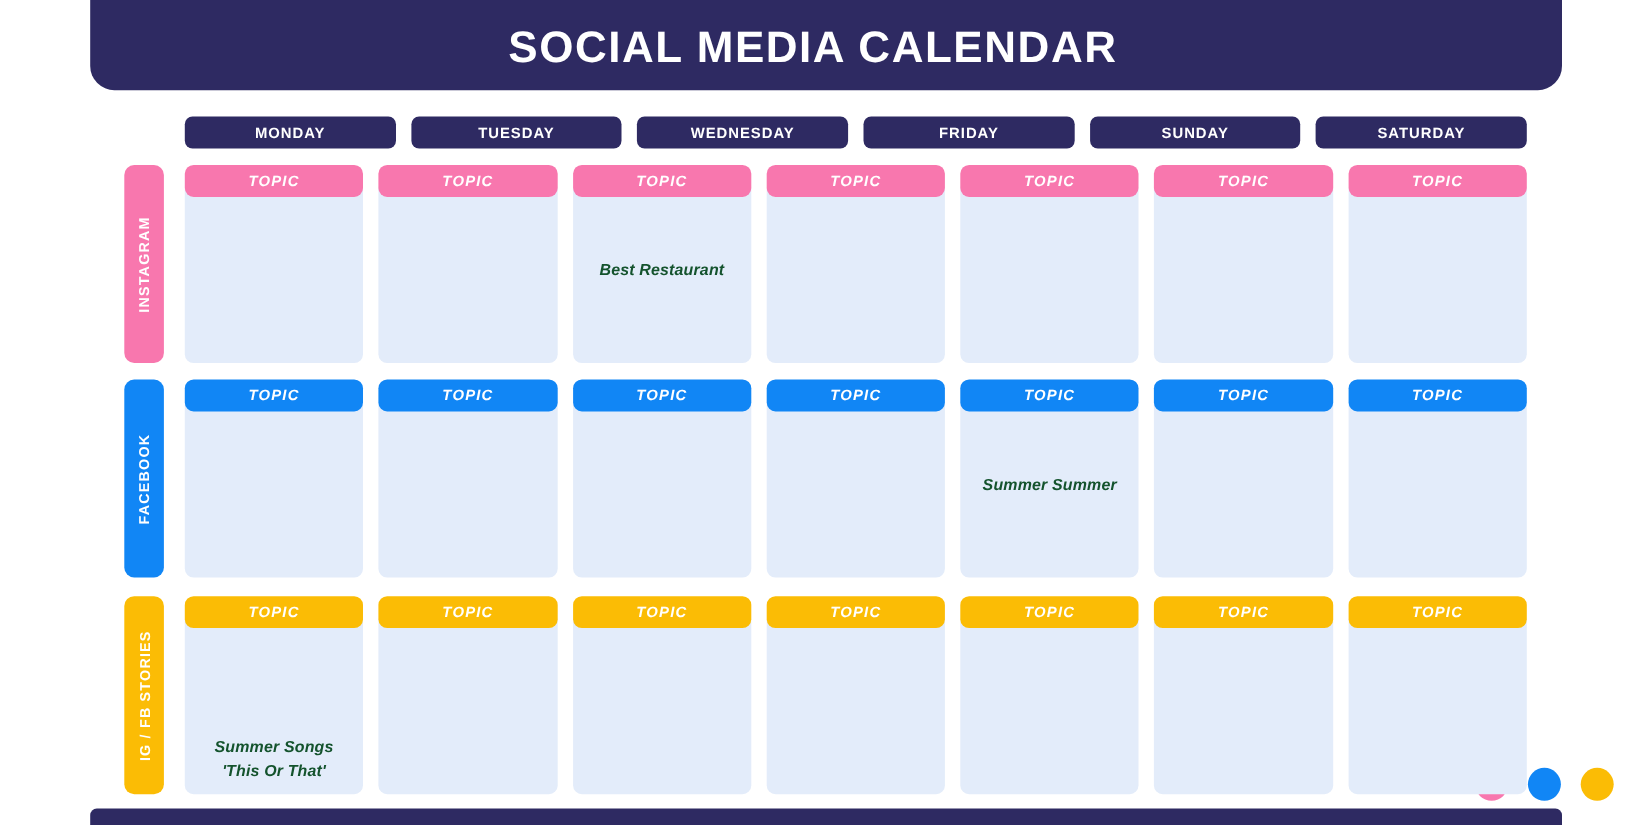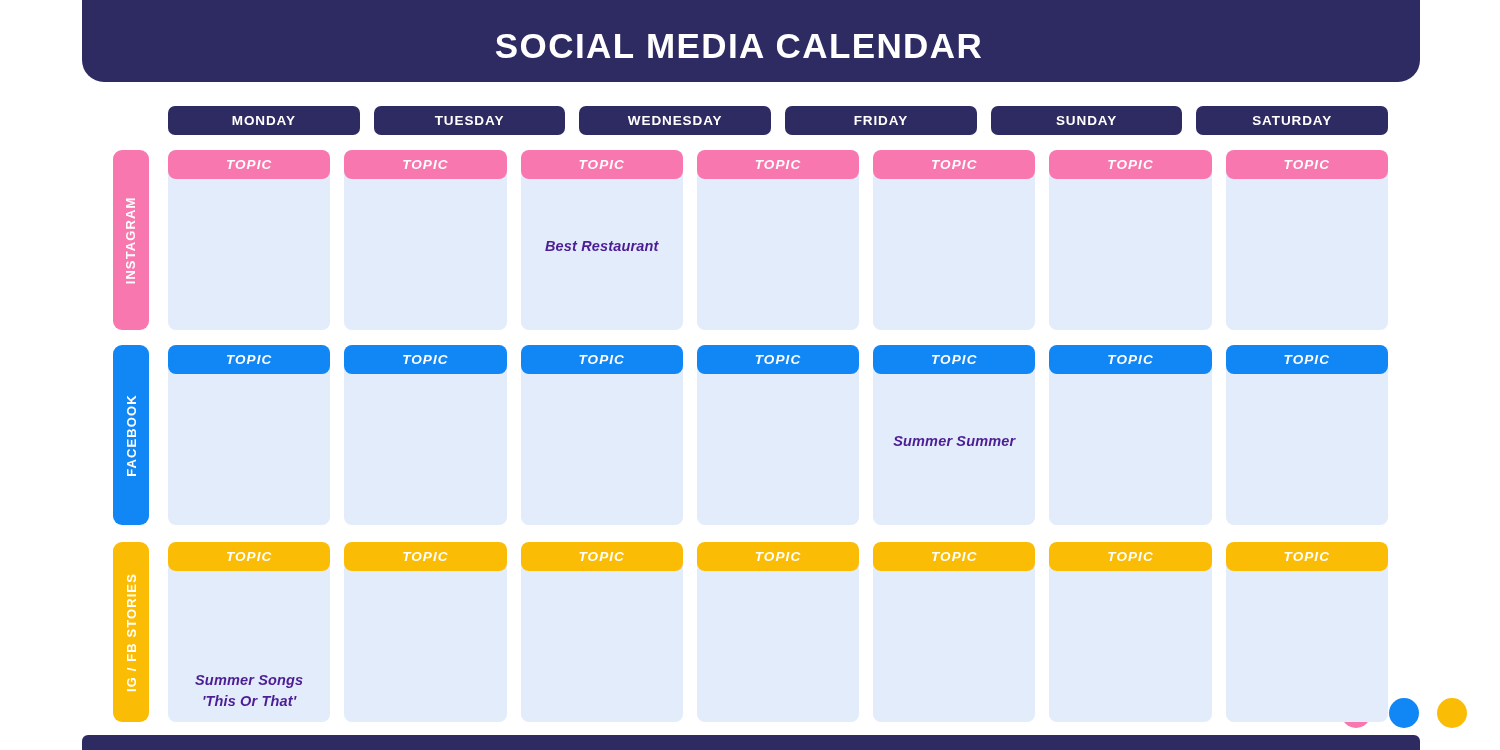--- a/index.html
+++ b/index.html
@@ -30,21 +30,21 @@
     background: #2e2a62;
     border-radius: 0 0 22px 22px;
     display: flex;
     align-items: flex-end;
     justify-content: center;
     padding-bottom: 16px;
   }
 
   .header-title {
     color: #ffffff;
-    font-size: 35px;
+    font-size: 40px;
     font-weight: 700;
     letter-spacing: 1.4px;
     text-transform: uppercase;
     font-family: "Liberation Sans", sans-serif;
     white-space: nowrap;
     position: relative;
     left: -12px;
   }
 
   .header-dots {
@@ -152,21 +152,21 @@
     display: flex;
     align-items: center;
     justify-content: center;
     padding: 10px 8px;
   }
 
   .cell-note {
     font-size: 14.5px;
     font-style: italic;
     font-weight: 600;
-    color: #4c1d95;
+    color: #14532d;
     text-align: center;
     line-height: 1.45;
     white-space: pre-line;
     letter-spacing: 0.15px;
   }
 
   .topic-bar {
     position: absolute;
     left: 0;
     right: 0;

